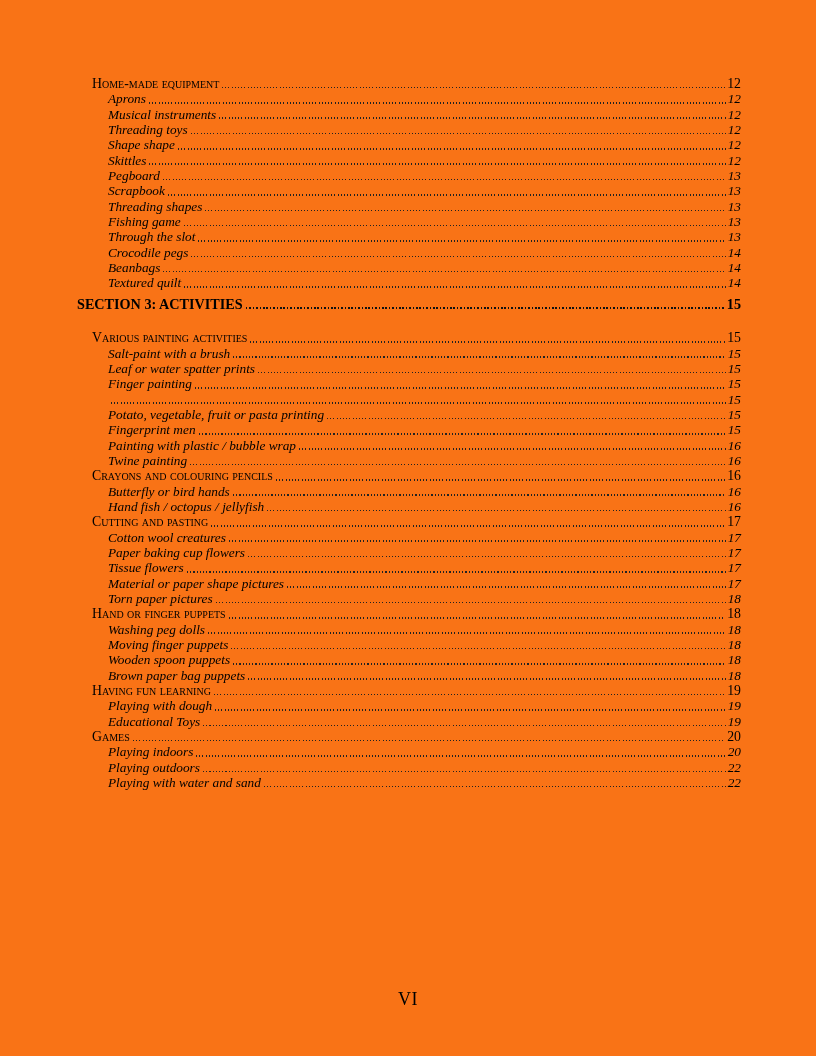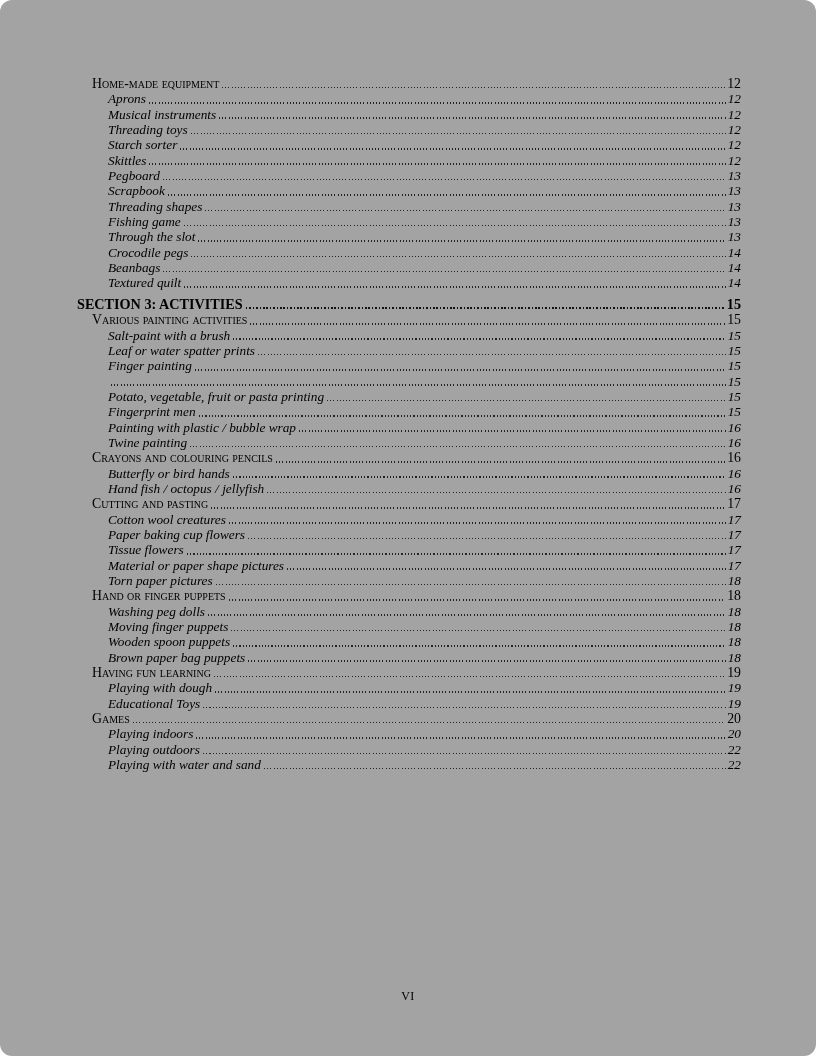--- a/index.html
+++ b/index.html
@@ -4,21 +4,21 @@
 <style>
   html, body { margin: 0; padding: 0; }
   body {
     width: 816px; height: 1056px;
     background: #ffffff;
     color: #000000;
     font-family: "Liberation Serif", serif;
     position: relative;
     overflow: hidden;
   }
-  .page { position: absolute; inset: 0; background: #a3a3a3; border-radius: 12px; }
+  .page { position: absolute; inset: 0; background: #f97316; }
   .toc {
     position: absolute;
     left: 77px; right: 75px; top: 76px;
   }
   .toc-row {
     display: flex;
     align-items: baseline;
     font-size: 13.3px;
     line-height: 15.34px;
   }
@@ -31,21 +31,21 @@
     margin: 0 2px 3px 3px;
     background-image: repeating-linear-gradient(
       to right, #222222 0px, #222222 1.1px, transparent 1.1px, transparent 3.2px);
   }
   .toc-page { white-space: nowrap; }
   
   .lvl1 {
     font-weight: bold;
     font-size: 14.2px;
     margin-top: 6px;
-    margin-bottom: 0;
+    margin-bottom: 18px;
   }
   .lvl1 .toc-leader {
     height: 2px;
     background-image: repeating-linear-gradient(
       to right, #111111 0px, #111111 1.5px, transparent 1.5px, transparent 3.4px);
   }
   
   .lvl2 {
     font-variant: small-caps;
     font-size: 13.8px;
@@ -54,21 +54,21 @@
   
   .lvl3 {
     font-style: italic;
     padding-left: 31px;
   }
   .page-footer {
     position: absolute;
     top: 989px; left: 0;
     width: 100%;
     text-align: center;
-    font-size: 12px;
+    font-size: 18px;
     letter-spacing: 0.5px;
   }
 </style>
 </head>
 <body>
 
 <main class="page">
   <nav class="toc" id="toc">
   <div class="toc-row lvl2">
     <span class="toc-title">Home-made equipment</span>
@@ -88,21 +88,21 @@
     <span class="toc-page">12</span>
   </div>
 
   <div class="toc-row lvl3">
     <span class="toc-title">Threading toys</span>
     <span class="toc-leader"></span>
     <span class="toc-page">12</span>
   </div>
 
   <div class="toc-row lvl3">
-    <span class="toc-title">Starch sorter</span>
+    <span class="toc-title">Shape shape</span>
     <span class="toc-leader"></span>
     <span class="toc-page">12</span>
   </div>
 
   <div class="toc-row lvl3">
     <span class="toc-title">Skittles</span>
     <span class="toc-leader"></span>
     <span class="toc-page">12</span>
   </div>
 

